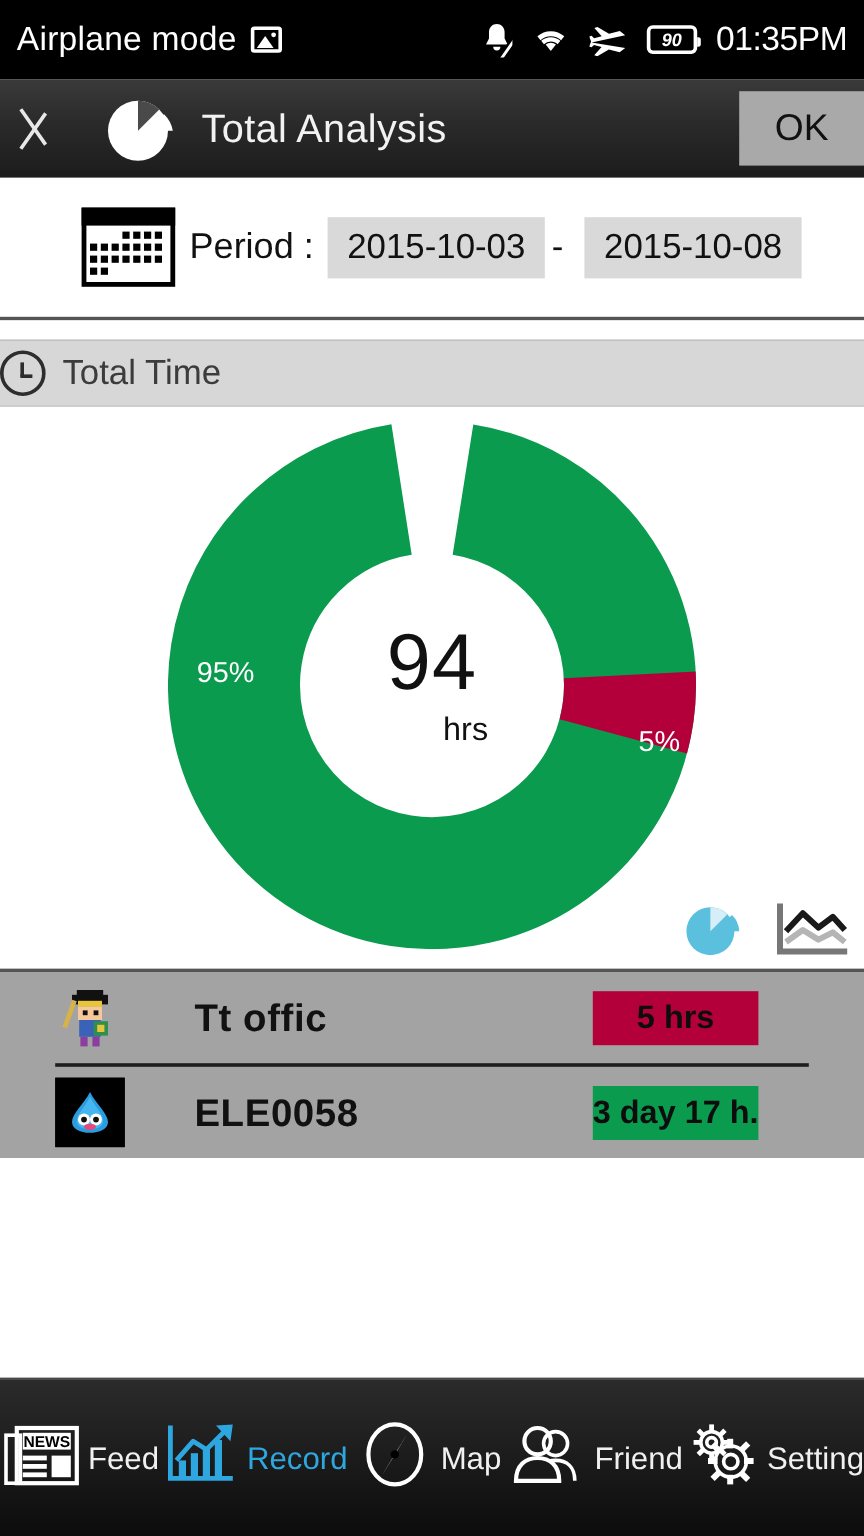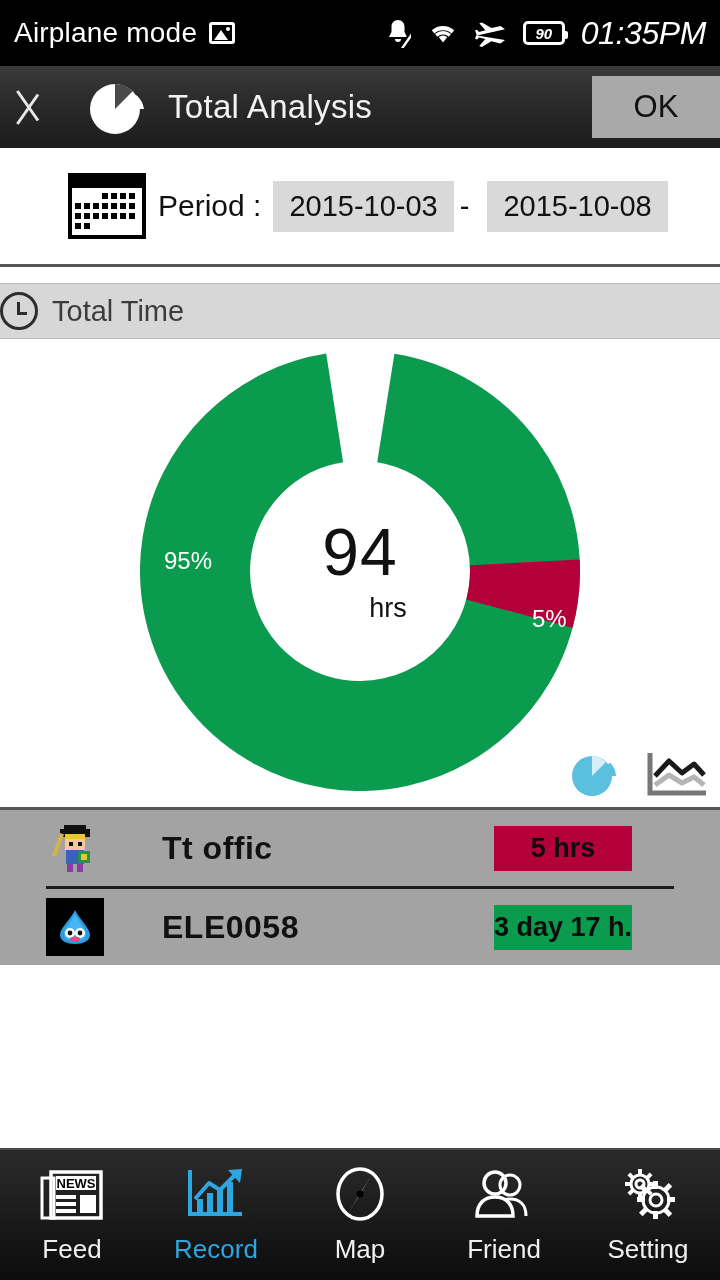--- a/index.html
+++ b/index.html
@@ -12,21 +12,21 @@
   #app { position: relative; width: 720px; height: 1280px; background: #fff; }
 
   
   .statusbar {
     height: 66px; background: #000; color: #fff;
     display: flex; align-items: center; padding: 0 14px;
   }
   .sb-left { display: flex; align-items: center; gap: 12px; flex: 1; }
   .sb-text { font-size: 28px; letter-spacing: .2px; }
   .sb-right { display: flex; align-items: center; gap: 16px; }
-  .sb-clock { font-size: 32px; letter-spacing: -.4px; font-style: italic; }
+  .sb-clock { font-size: 28px; letter-spacing: -.4px; }
   .img-icon {
     width: 26px; height: 22px; border: 3px solid #fff; border-radius: 3px;
     position: relative; background: #000;
   }
   .img-icon::before {
     content: ""; position: absolute; left: 2px; bottom: 1px;
     width: 0; height: 0;
     border-left: 7px solid transparent; border-right: 7px solid transparent;
     border-bottom: 10px solid #fff;
   }
@@ -59,21 +59,21 @@
     background: #e8e8e8;
   }
   .back-chevron::before { top: 17px; transform: rotate(125deg); transform-origin: left center; }
   .back-chevron::after  { bottom: 16px; transform: rotate(-125deg); transform-origin: left center; }
   .pie-logo { width: 62px; height: 62px; position: relative; flex: none; margin-left: 4px; }
   .hdr-title {
     color: #f2f2f2; font-size: 33px; margin-left: 20px; letter-spacing: .3px;
     white-space: nowrap;
   }
   .ok-btn {
-    position: absolute; right: 0; top: 10px; width: 128px; height: 62px;
+    position: absolute; right: 0; top: 10px; width: 104px; height: 62px;
     background: #a9a9a9; color: #111; font-size: 31px;
     display: flex; align-items: center; justify-content: center;
     border: 0; cursor: pointer; font-family: inherit;
   }
 
   
   .period-row {
     height: 116px; display: flex; align-items: center; padding-left: 68px;
     background: #fff;
   }
@@ -149,21 +149,21 @@
   .badge-green { background: #0a9b4e; }
 
   
   .bottomnav {
     position: absolute; left: 0; bottom: 0; width: 720px; height: 132px;
     background: linear-gradient(180deg,#2b2b2b 0%,#1a1a1a 55%,#0c0c0c 100%);
     border-top: 2px solid #4a4a4a;
     display: flex; align-items: center;
   }
   .nav-item {
-    flex: 1; display: flex; flex-direction: column; align-items: center;
+    flex: 1; display: flex; flex-direction: row; align-items: center;
     justify-content: center; gap: 6px; cursor: pointer;
   }
   .nav-icon { width: 64px; height: 62px; position: relative; }
   .nav-label { font-size: 26px; color: #f0f0f0; }
   .nav-item.active .nav-label { color: #2ea6e0; }
 
   svg { display: block; }
 </style>
 </head>
 <body>

